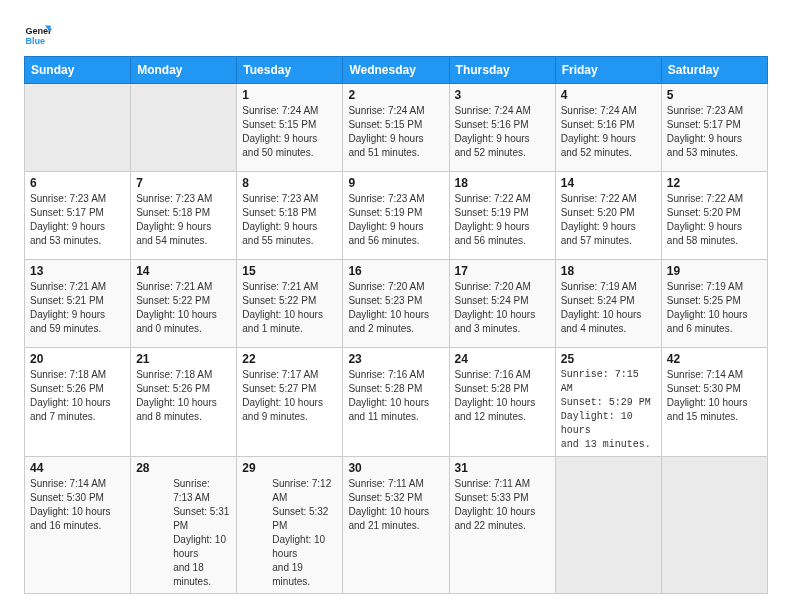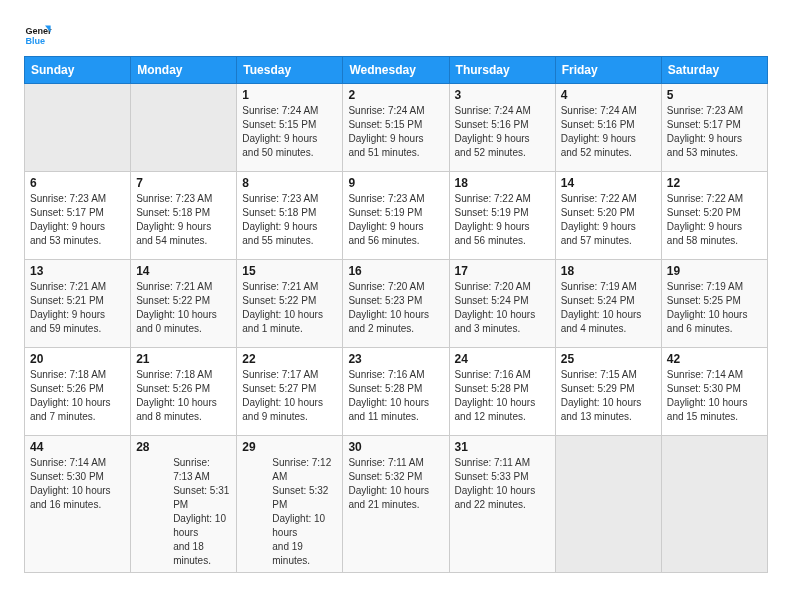--- a/index.html
+++ b/index.html
@@ -290,21 +290,21 @@
         </td>
         <td>
           <span class="day-num">24</span>
           <div class="day-detail" style="white-space: pre-line;">Sunrise: 7:16 AM
 Sunset: 5:28 PM
 Daylight: 10 hours
 and 12 minutes.</div>
         </td>
         <td>
           <span class="day-num">25</span>
-          <div class="day-detail" style="white-space: pre-line;">Sunrise: 7:15 AM
+          <div class="day-detail" style="white-space: pre-line; font-family: Liberation Mono, monospace;">Sunrise: 7:15 AM
 Sunset: 5:29 PM
 Daylight: 10 hours
 and 13 minutes.</div>
         </td>
         <td>
           <span class="day-num">42</span>
           <div class="day-detail" style="white-space: pre-line;">Sunrise: 7:14 AM
 Sunset: 5:30 PM
 Daylight: 10 hours
 and 15 minutes.</div>

